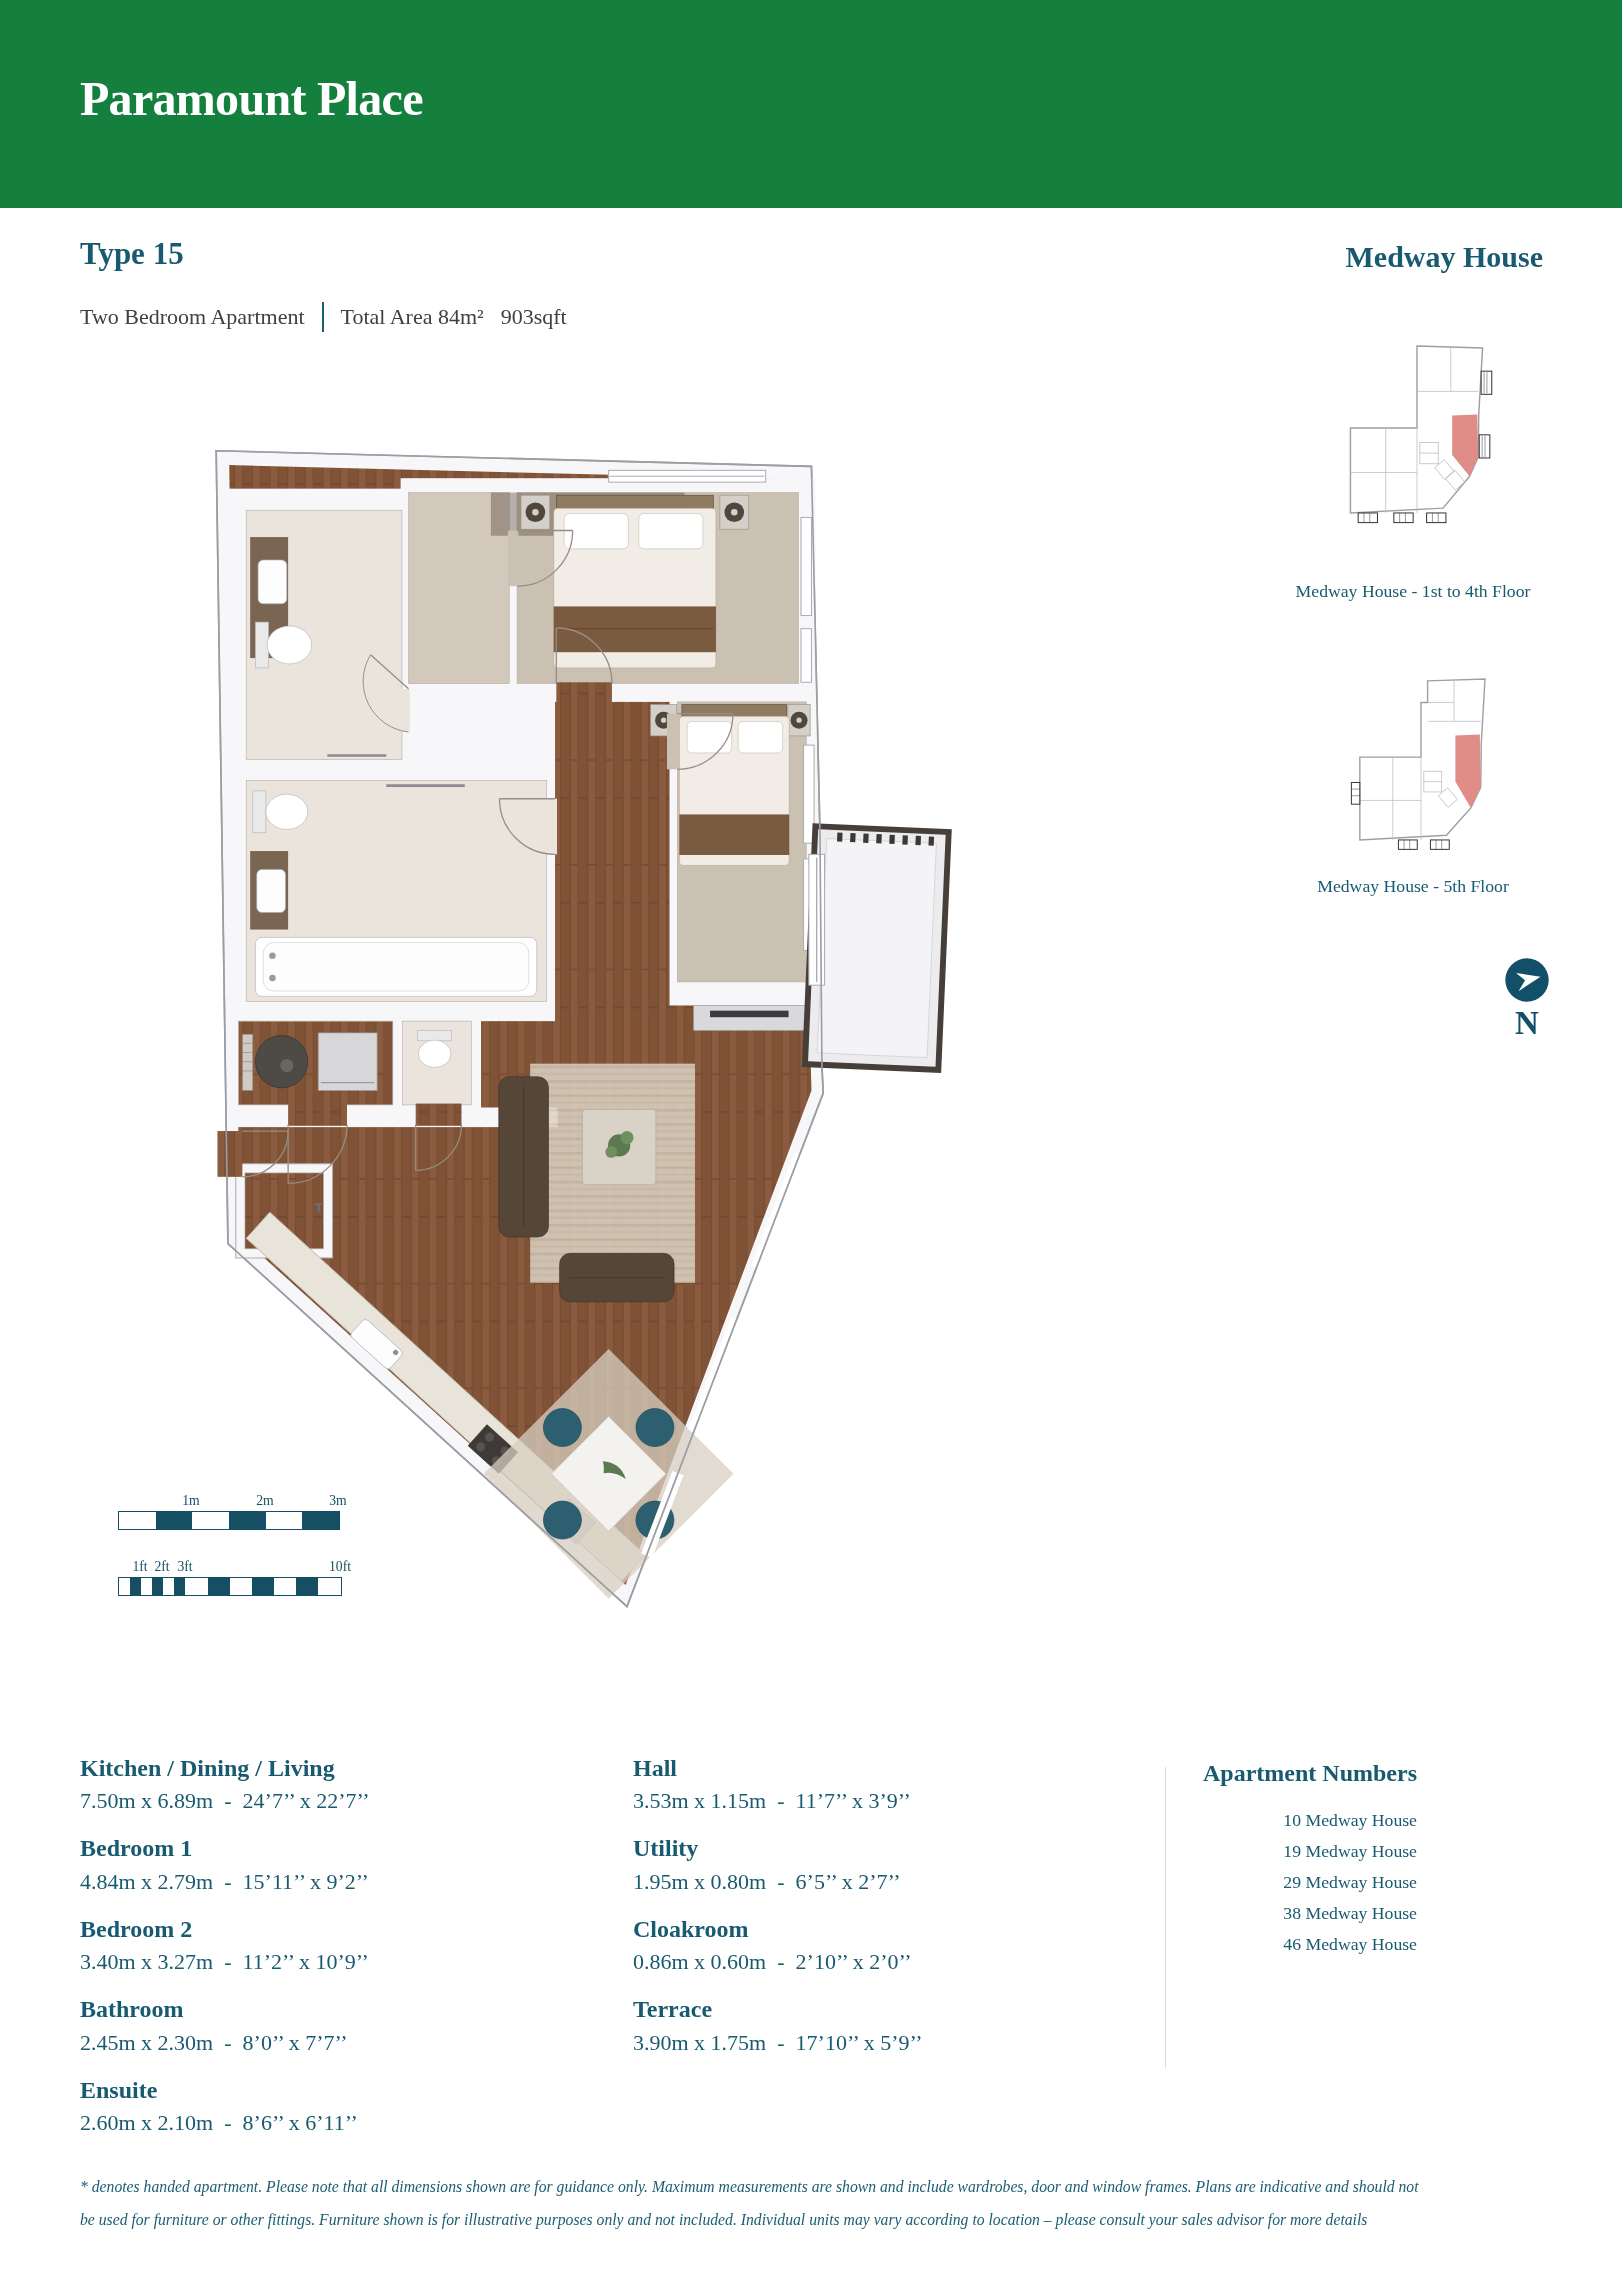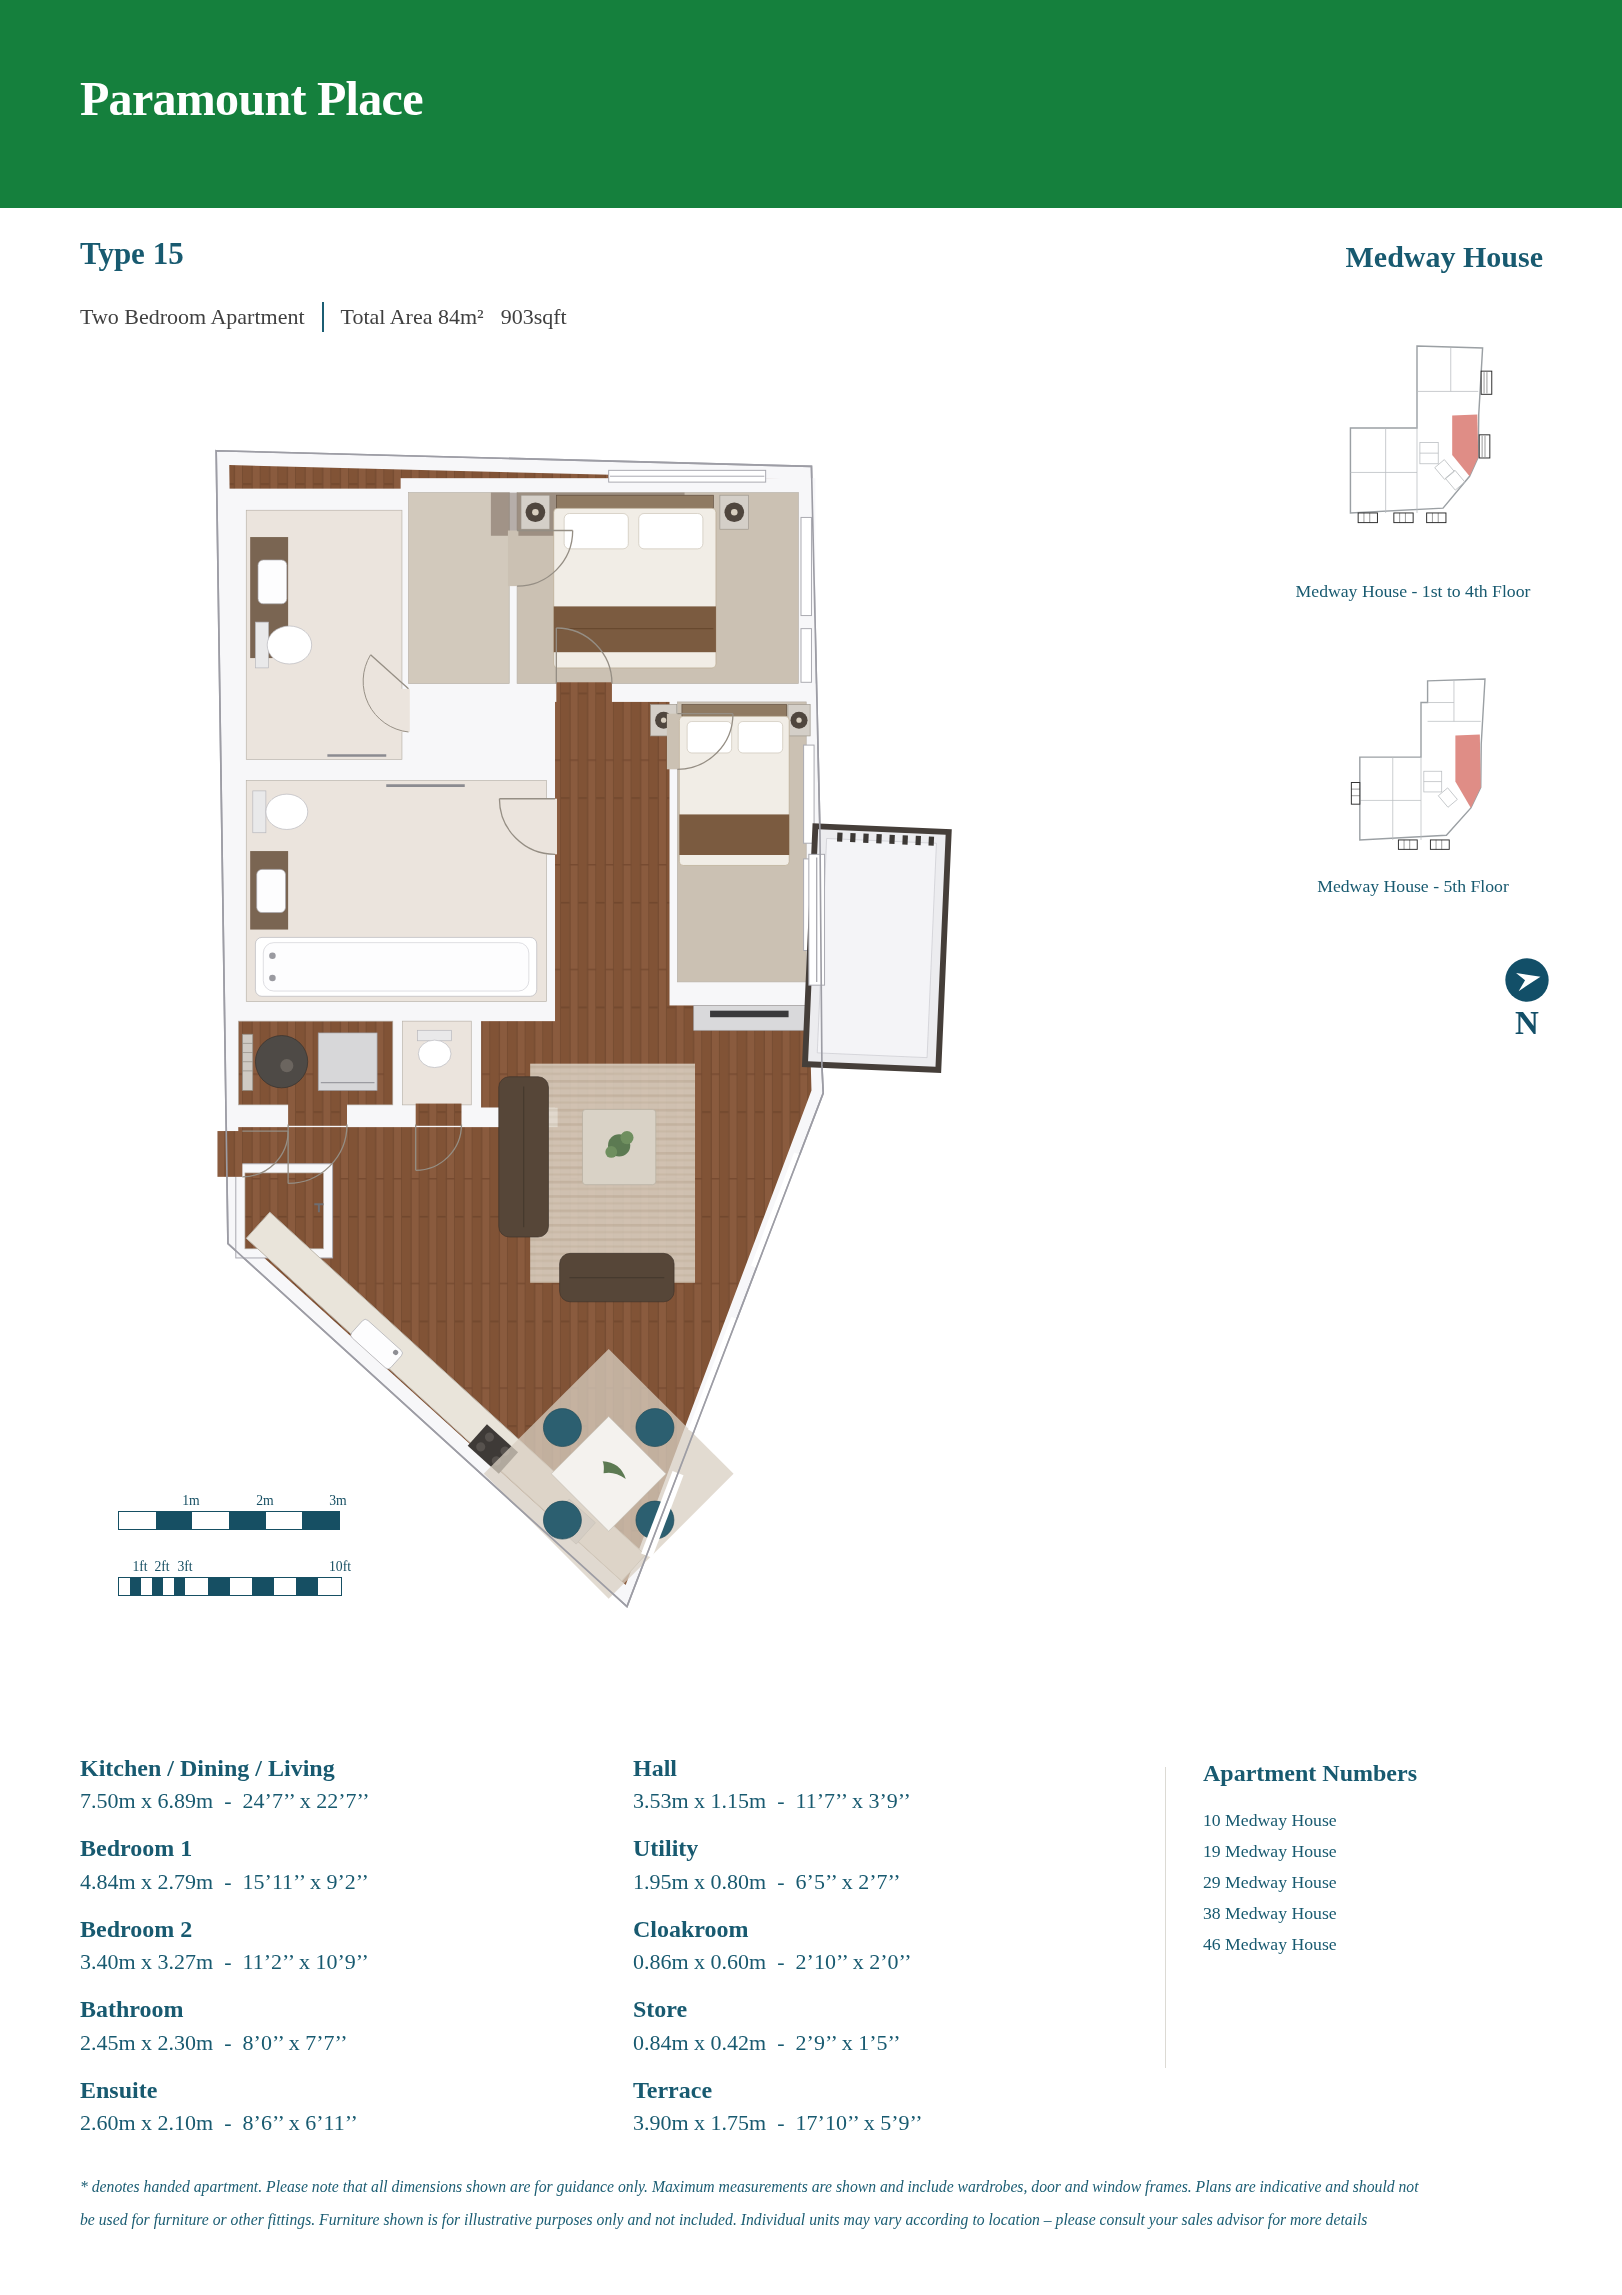--- a/index.html
+++ b/index.html
@@ -27,21 +27,21 @@
   .sb{color:#164f63;font-size:13.7px;}
   .sb .lbl{position:absolute;transform:translateX(-50%);top:0;}
   .sb .bar{position:absolute;top:18.3px;height:17px;border:1.3px solid #164f63;display:flex;box-sizing:content-box;}
   .sb .bar div{height:100%;}
   .sb .t{background:#164f63;} .sb .w{background:#ffffff;}
   
   .dimcol{width:523px;color:#185a70;}
   .roomblock{margin-bottom:20px;}
   .roomblock h3{margin:0 0 3.9px 0;font-size:24px;font-weight:700;line-height:27.5px;}
   .roomblock p{margin:0;font-size:22px;line-height:29px;white-space:pre-wrap;}
-  .apt{color:#185a70;}
+  .apt{color:#185a70;text-align:right;}
   .apt h3{margin:0 0 18.3px 0;font-size:24px;font-weight:700;}
   .apt ul{list-style:none;margin:0;padding:0;font-size:17.7px;line-height:31px;}
   .col-divider{width:1.3px;height:301px;background:#dcdad4;}
   
   .footer{left:80px;top:2170px;width:1472px;color:#1b5d73;font-size:15.7px;font-style:italic;line-height:33px;}
 </style>
 </head>
 <body>
 
 <header class="abs banner">
@@ -423,24 +423,20 @@
     </div>
   <div class="roomblock">
       <h3>Utility</h3>
       <p>1.95m x 0.80m  -  6’5’’ x 2’7’’</p>
     </div>
   <div class="roomblock">
       <h3>Cloakroom</h3>
       <p>0.86m x 0.60m  -  2’10’’ x 2’0’’</p>
     </div>
   <div class="roomblock">
-      <h3>Store</h3>
-      <p>0.84m x 0.42m  -  2’9’’ x 1’5’’</p>
-    </div>
-  <div class="roomblock">
       <h3>Terrace</h3>
       <p>3.90m x 1.75m  -  17’10’’ x 5’9’’</p>
     </div>
 </div>
 
 <div class="abs col-divider" style="left:1165px;top:1767px;"></div>
 
 <div class="abs apt" style="left:1203px;top:1760px;">
   <h3>Apartment Numbers</h3>
   <ul>

